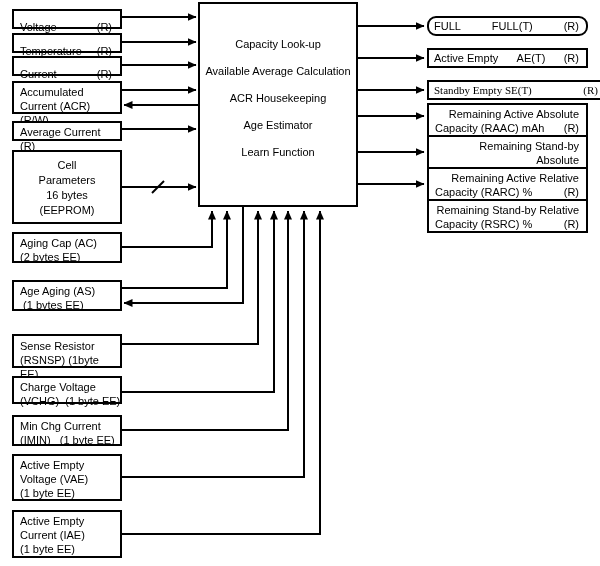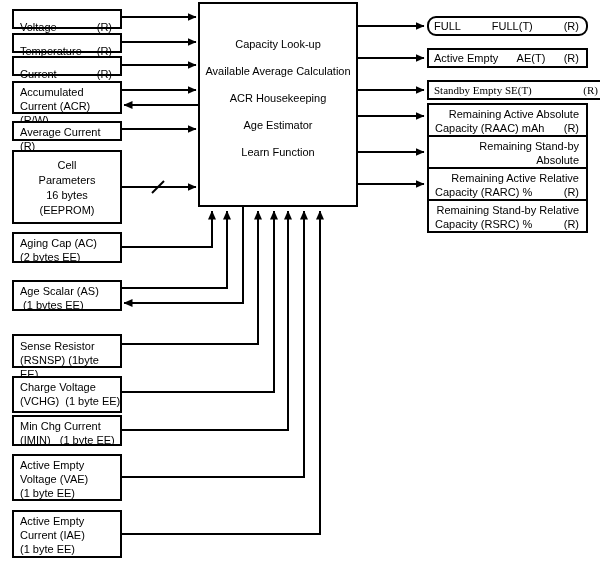--- a/index.html
+++ b/index.html
@@ -95,30 +95,30 @@
     <div>16 bytes</div>
     <div>(EEPROM)</div>
   </div>
 
   <div class="box mlbox" style="left:12px; top:232px; width:110px; height:31px;">
     <div>Aging Cap (AC)</div>
     <div>(2 bytes EE)</div>
   </div>
 
   <div class="box mlbox" style="left:12px; top:280px; width:110px; height:31px;">
-    <div>Age Scalar (AS)</div>
+    <div>Age Aging (AS)</div>
     <div class="pre"> (1 bytes EE)</div>
   </div>
 
   <div class="box mlbox" style="left:12px; top:334px; width:110px; height:34px; padding-top:3px;">
     <div>Sense Resistor</div>
     <div>(RSNSP) (1byte EE)</div>
   </div>
 
-  <div class="box mlbox" style="left:12px; top:376px; width:110px; height:37px;">
+  <div class="box mlbox" style="left:12px; top:376px; width:110px; height:28px;">
     <div>Charge Voltage</div>
     <div class="pre">(VCHG)  (1 byte EE)</div>
   </div>
 
   <div class="box mlbox" style="left:12px; top:415px; width:110px; height:31px;">
     <div>Min Chg Current</div>
     <div class="pre">(IMIN)   (1 byte EE)</div>
   </div>
 
   <div class="box mlbox" style="left:12px; top:454px; width:110px; height:47px;">

